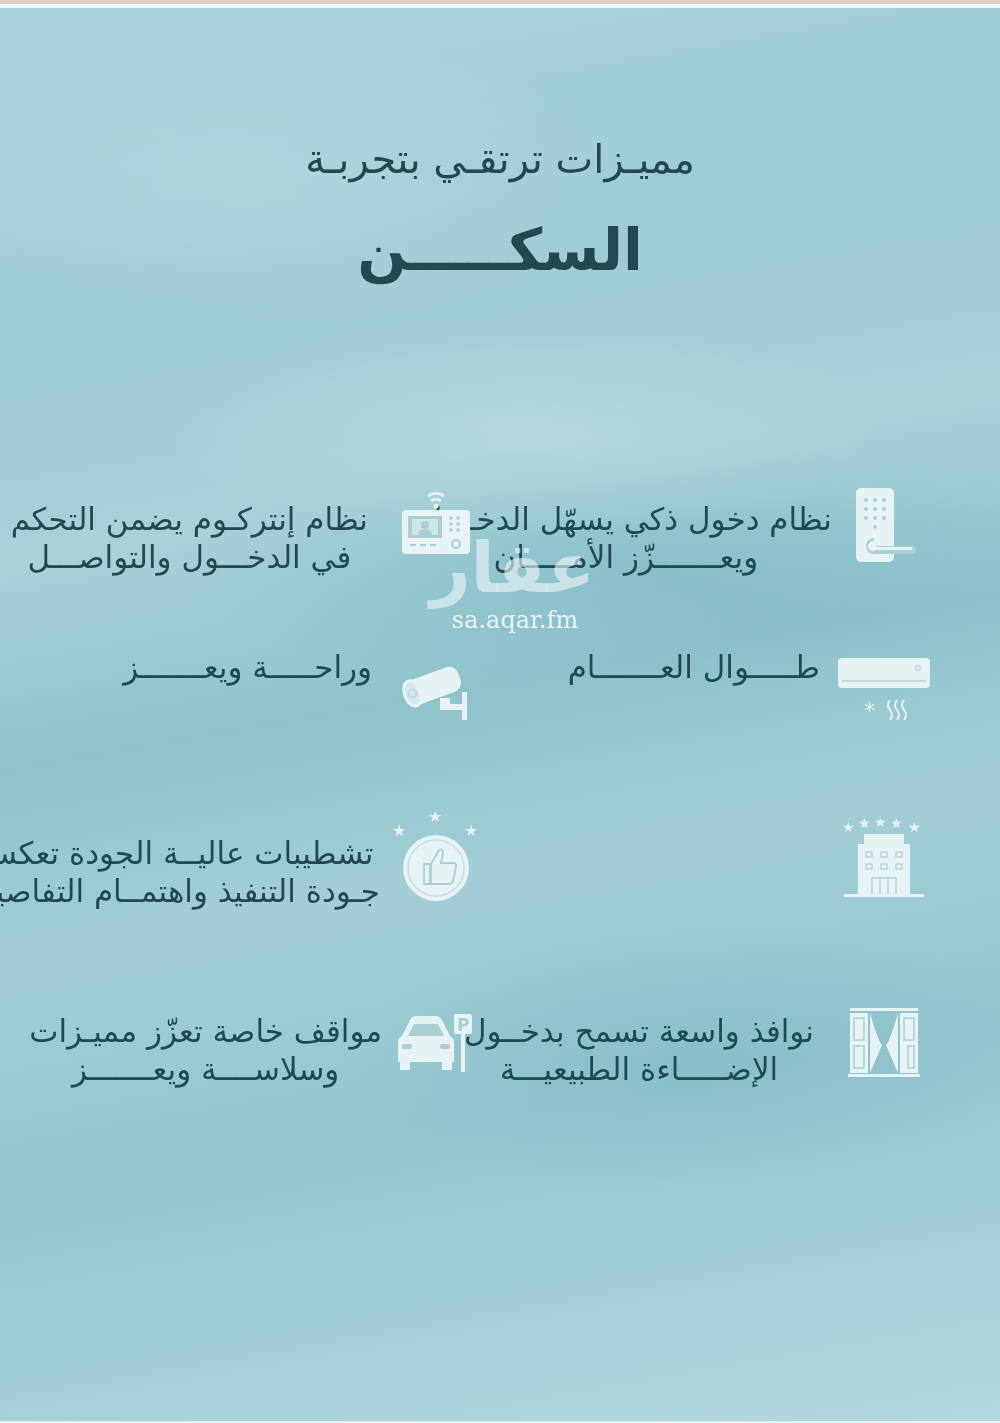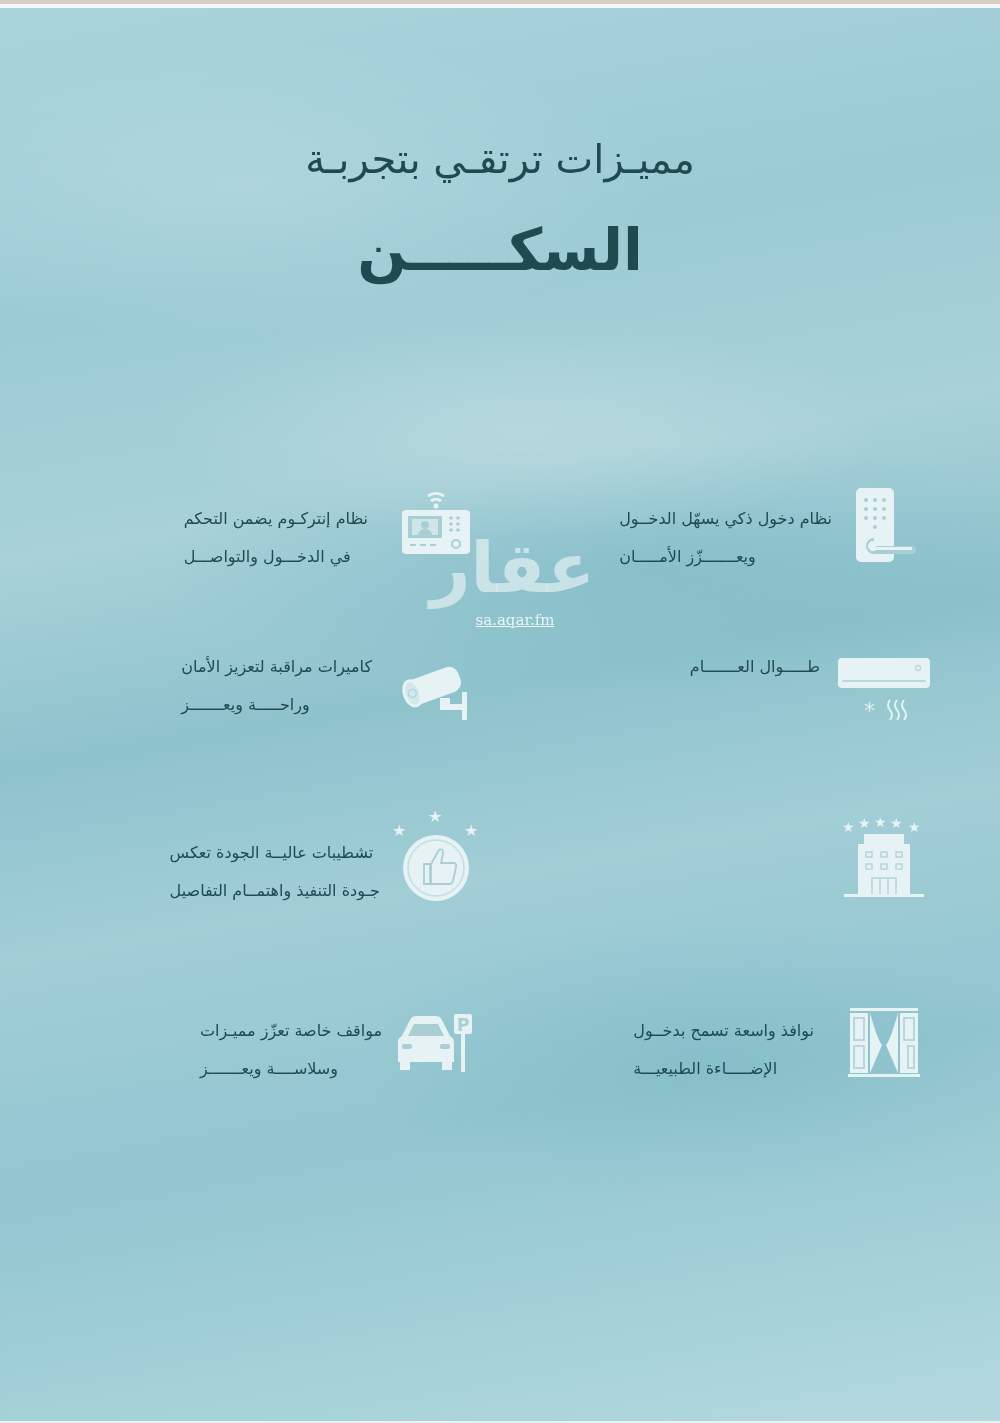--- a/index.html
+++ b/index.html
@@ -24,32 +24,32 @@
 
     .title {
       position: absolute; left: 0; width: 1000px; text-align: center; direction: rtl;
       color: #1f4a50; font-family: "DejaVu Sans", sans-serif;
     }
     .title-1 { top: 128px; font-size: 40px; letter-spacing: 1px; }
     .title-2 { top: 208px; font-size: 58px; font-weight: bold; }
 
     .feature {
       position: absolute; direction: rtl; color: #1f4a50;
-      font-family: "DejaVu Sans", sans-serif; font-size: 16px; line-height: 38px; text-align: left;
+      font-family: "DejaVu Sans", sans-serif; font-size: 31px; line-height: 38px; text-align: center;
       white-space: nowrap;
     }
     .icon { position: absolute; }
     .icon svg { display: block; }
 
     .watermark {
       position: absolute; left: 435px; top: 520px; width: 160px; height: 120px;
       color: rgba(240,248,250,0.75); text-align: center;
     }
     .wm-ar { font-size: 70px; line-height: 80px; font-family: "DejaVu Sans", sans-serif; direction: rtl; font-weight: bold; opacity: 0.8; margin-left: 10px; }
-    .wm-url { font-size: 15px; line-height: 24px; font-family: "DejaVu Serif", serif; color: rgba(245,250,252,0.9); text-decoration: underline; }
+    .wm-url { font-size: 24px; line-height: 24px; font-family: "DejaVu Serif", serif; color: rgba(245,250,252,0.9); }
   </style>
 </head>
 <body>
 
 <div class="top-strip"></div>
 <div class="top-white"></div>
 
 <div class="page">
 
   <div class="title title-1">مميـزات ترتقـي بتجربـة</div>
@@ -136,21 +136,20 @@
         <rect x="10" y="14" width="56" height="26" rx="10" fill="#e6f2f3"></rect>
         <ellipse cx="16" cy="27" rx="8" ry="13" fill="#d3e8eb" stroke="#e6f2f3" stroke-width="3"></ellipse>
         <circle cx="16" cy="27" r="4" stroke="#b5d6db" stroke-width="1.5" fill="none"></circle>
       </g>
       <rect x="44" y="40" width="10" height="12" fill="#e6f2f3"></rect>
       <rect x="50" y="46" width="16" height="6" fill="#e6f2f3"></rect>
       <rect x="66" y="34" width="5" height="28" fill="#e6f2f3"></rect>
     </svg>
   </div>
   <div class="feature" style="right:636px; top:640px;">
-    <div>كاميرات مراقبة لتعزيز الأمان</div>
     <div>وراحـــــة ويعـــــــز</div>
   </div>
 
   <div class="icon" style="left:842px; top:810px;">
     <svg width="84" height="80" viewBox="0 0 84 80">
       <g fill="#e6f2f3" font-size="14" font-family="DejaVu Sans, sans-serif">
         <text x="0" y="14">★</text>
           <text x="16" y="10">★</text>
           <text x="32" y="9">★</text>
           <text x="48" y="10">★</text>

